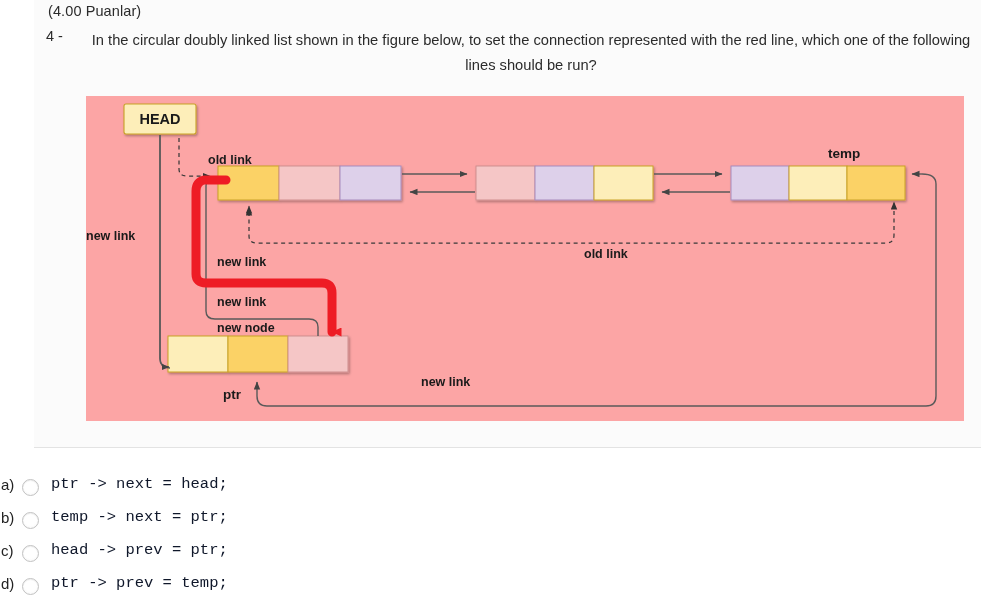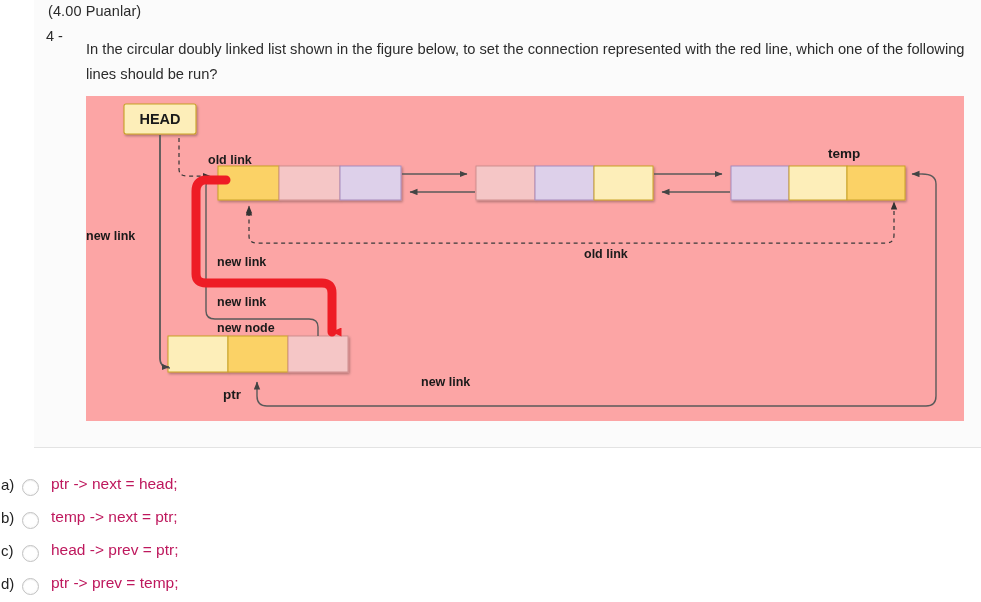--- a/index.html
+++ b/index.html
@@ -23,22 +23,22 @@
   #points-line{
     position:absolute;left:14px;top:3px;
     font-size:14.5px;color:#2b2b2b;
     letter-spacing:.1px;
   }
   #q-number{
     position:absolute;left:12px;top:28px;
     font-size:14.5px;color:#2b2b2b;
   }
   #q-text{
-    position:absolute;left:52px;top:37px;width:890px;
-    font-size:14.7px;line-height:25px;color:#2b2b2b;
+    position:absolute;left:52px;top:28px;width:890px;
+    font-size:14.7px;line-height:25px;color:#2b2b2b;text-align:center;
   }
 
   
   #figure-card{
     position:absolute;left:52px;top:96px;width:878px;height:325px;
     background:#fca5a5;
   }
   #figure-svg{position:absolute;left:0;top:0;}
 
   
@@ -55,22 +55,23 @@
   .opt-radio{
     position:absolute;left:22px;top:9px;
     width:15px;height:15px;border-radius:50%;
     border:1px solid #c2c2c2;
     background:radial-gradient(circle at 50% 42%, #ffffff 52%, #f2f2f2 100%);
     box-shadow:inset 0 1px 1px rgba(0,0,0,.07);
     cursor:pointer;
   }
   .opt-text{
     position:absolute;left:51px;top:5px;
-    font-size:15.5px;color:#be185d;
+    font-size:15.5px;color:#0f172a;
     cursor:pointer;
+    font-family:Liberation Mono, monospace;
   }
 </style>
 </head>
 <body>
 
 <div id="question-panel">
 
   <div id="points-line">(4.00 Puanlar)</div>
   <div id="q-number">4 -</div>
   <div id="q-text">In the circular doubly linked list shown in the figure below, to set the connection represented with the red line, which one of the following lines should be run?</div>

